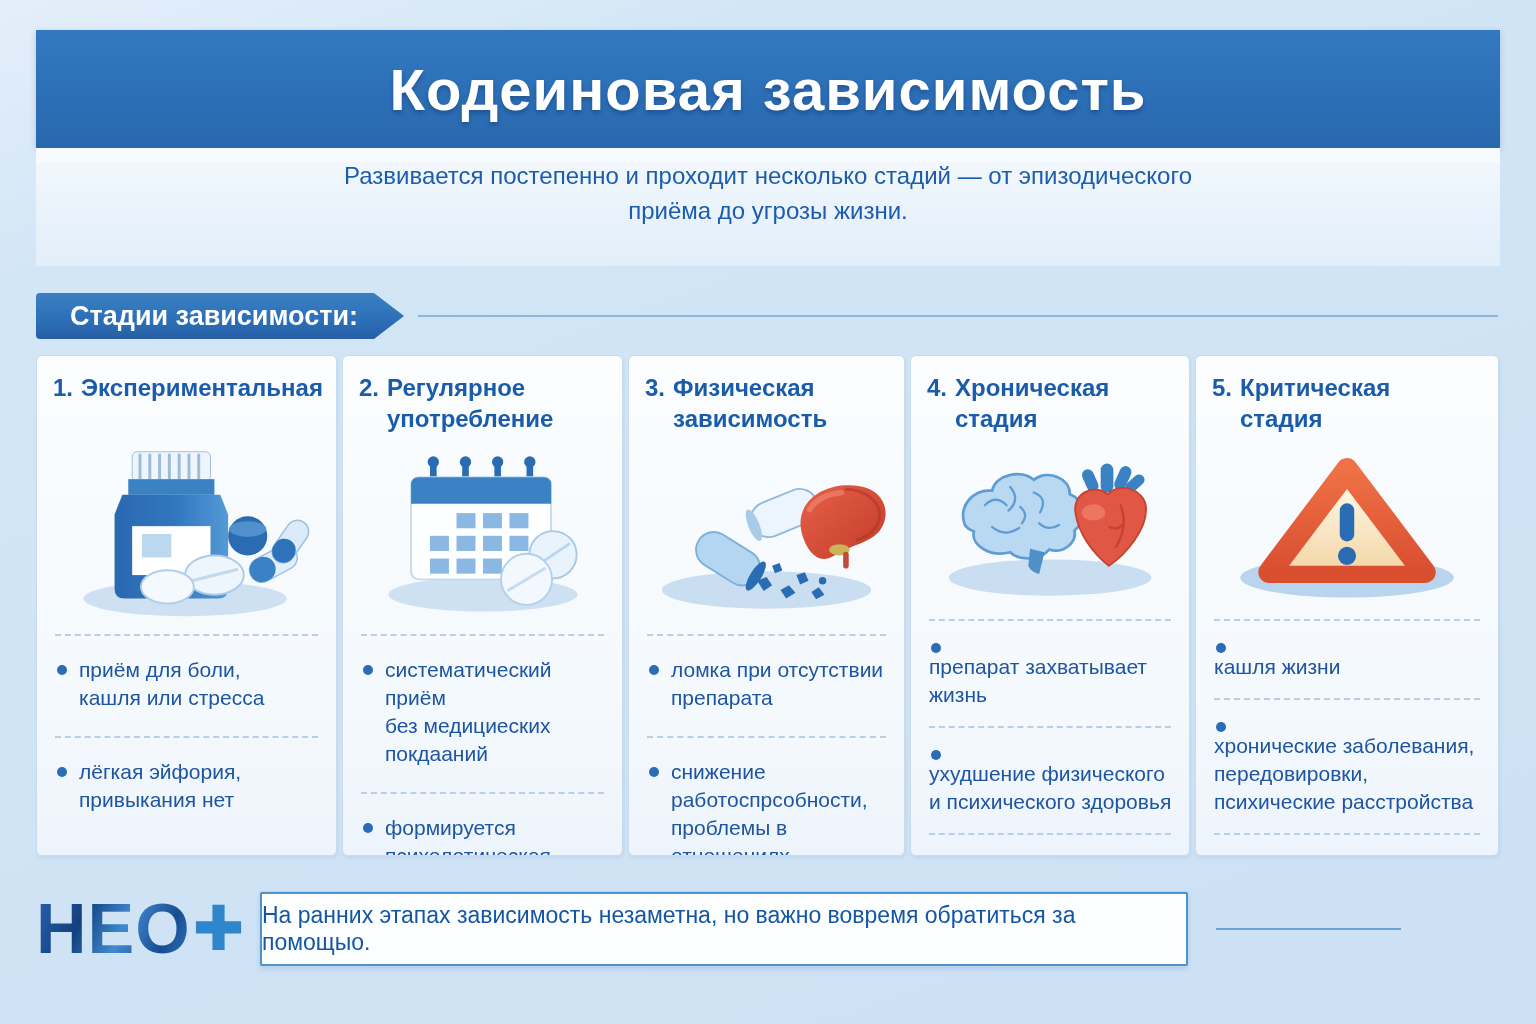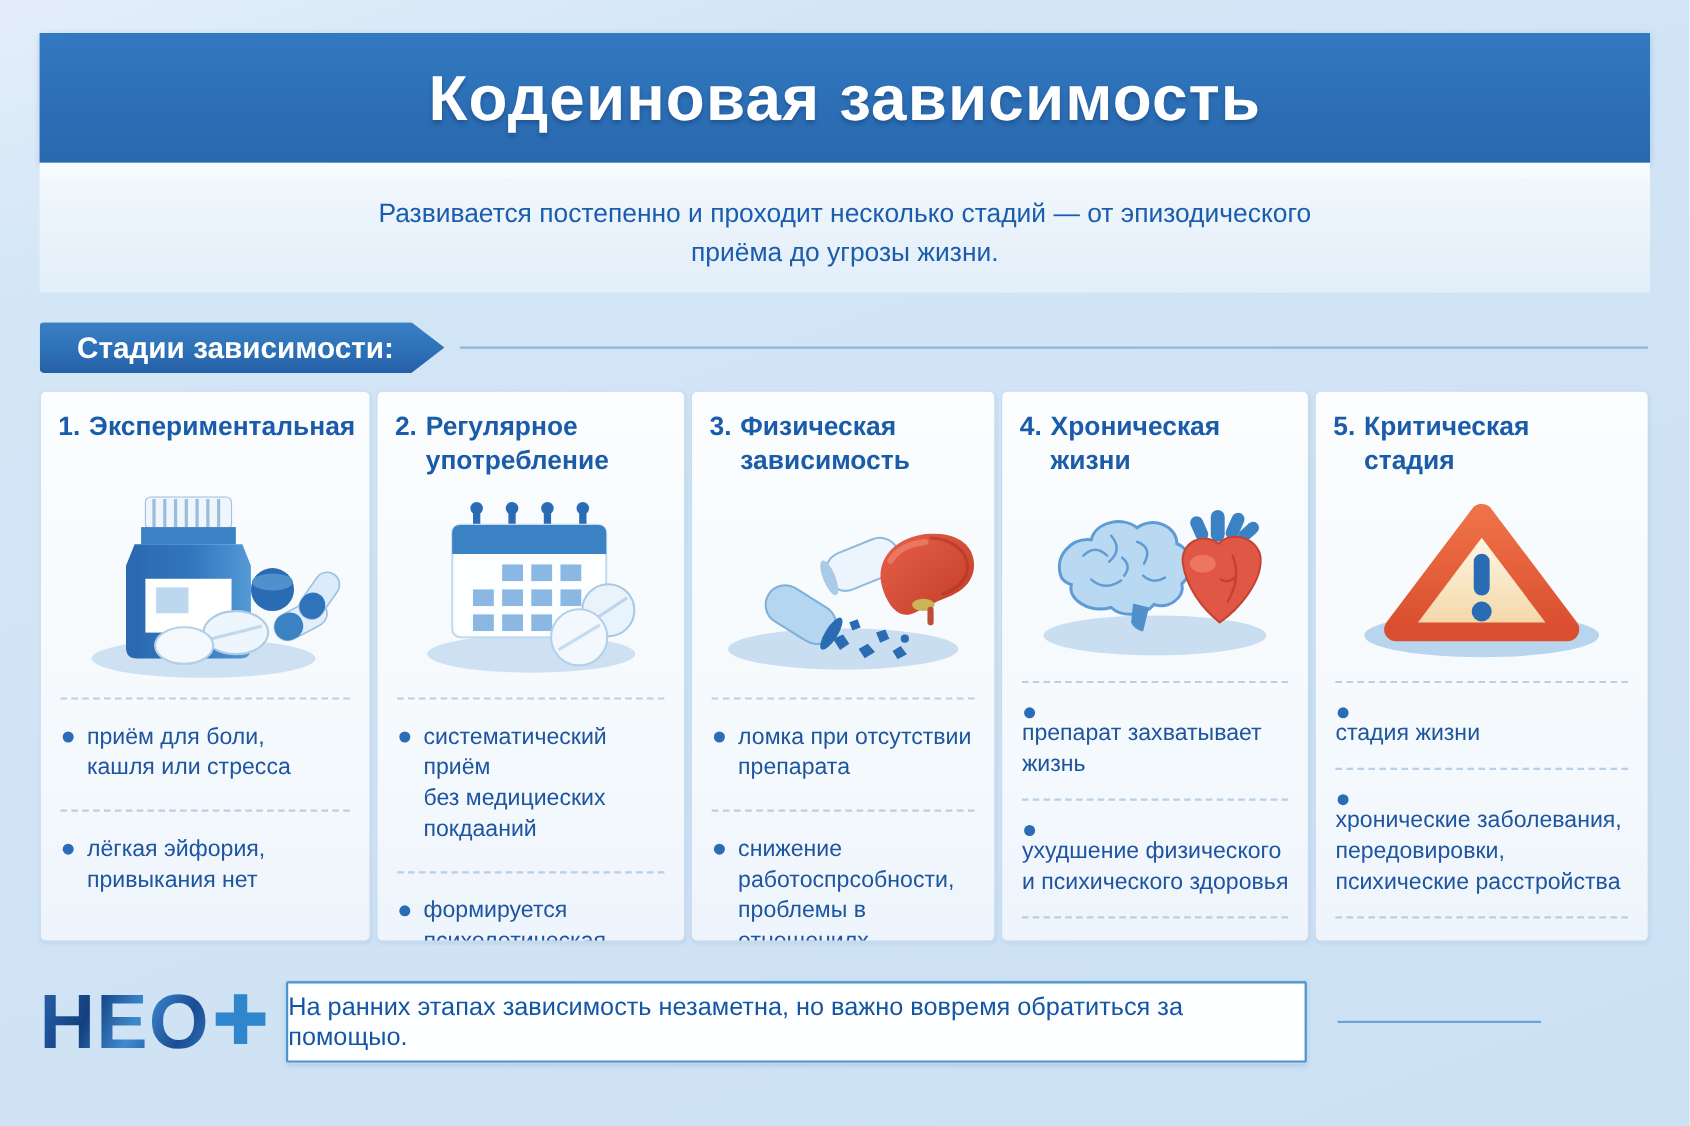--- a/index.html
+++ b/index.html
@@ -18,21 +18,21 @@
     box-shadow:0 2px 6px rgba(40,90,150,.25);
   }
   .header h1{
     margin:0;color:#ffffff;font-size:58px;font-weight:700;letter-spacing:1px;
     text-shadow:0 3px 4px rgba(0,20,60,.28);
   }
 
   
   .substrip{
     background:linear-gradient(180deg,#f4f9fd 0%,#ecf4fb 40%,#e2eef9 100%);
-    height:118px;display:flex;align-items:center;justify-content:center;
+    height:118px;display:flex;justify-content:center;
     box-shadow:inset 0 14px 0 #f7fbfe;
   }
   .substrip p{
     margin:10px 0 0;color:#1b5cad;font-size:24px;line-height:35px;text-align:center;
     white-space:pre-line;font-weight:500;
   }
 
   
   .stagebar{position:relative;margin-top:27px;height:46px;padding-left:18px;}
   .stagebanner{
@@ -273,21 +273,21 @@
         <span class="btext">снижение
 работоспрсобности,
 проблемы в отношенилх</span>
       </div>
     </section>
 
     <section class="card tight">
       <h3 class="card-title">
         <span class="num">4.</span>
         <span class="t">Хроническая
-жизни</span>
+стадия</span>
       </h3>
       <div class="icon-wrap">
         <svg width="250" height="172" viewBox="0 0 260 190">
           <ellipse cx="130" cy="152" rx="112" ry="20" fill="#c9def1"></ellipse>
           <path d="M36 94 C28 72 46 54 66 56 C70 38 98 32 112 44 C128 32 152 42 152 60 C168 66 170 90 157 100 C160 114 144 126 129 121 C119 133 96 134 86 124 C64 130 42 116 46 101 C40 99 38 97 36 94 Z" fill="#b9d8f1" stroke="#5f9cd4" stroke-width="3"></path>
           <g stroke="#5f9cd4" stroke-width="2.5" fill="none" stroke-linecap="round">
             <path d="M58 72 q12 -12 24 0"></path>
             <path d="M86 52 q12 14 -2 26"></path>
             <path d="M112 58 q16 6 7 22"></path>
             <path d="M66 96 q14 12 30 1"></path>
@@ -347,21 +347,21 @@
           <ellipse cx="130" cy="152" rx="118" ry="22" fill="#b9d5ee"></ellipse>
           <path d="M130 32 L216 146 L44 146 Z" fill="url(#warnb)" stroke="url(#warnb)" stroke-width="24" stroke-linejoin="round"></path>
           <path d="M130 54 L194 139 L66 139 Z" fill="url(#warng)"></path>
           <rect x="122" y="70" width="16" height="42" rx="8" fill="#2a6cb4"></rect>
           <circle cx="130" cy="128" r="10" fill="#2a6cb4"></circle>
         </svg>
       </div>
       <div class="divider"></div>
       <div class="bullet">
         <span class="dot"></span>
-        <span class="btext">стадия жизни</span>
+        <span class="btext">кашля жизни</span>
       </div>
       <div class="divider"></div>
       <div class="bullet">
         <span class="dot"></span>
         <span class="btext">хронические заболевания,
 передовировки,
 психические расстройства</span>
       </div>
       <div class="divider"></div>
       <div class="bullet">

